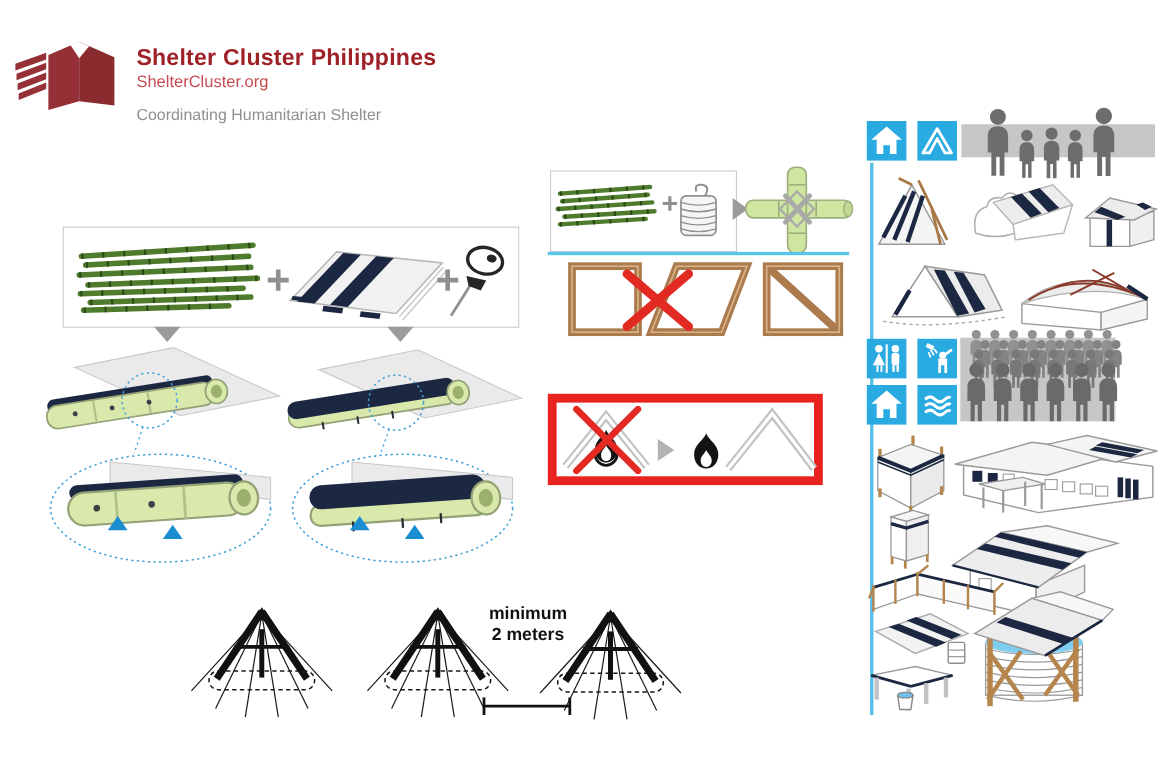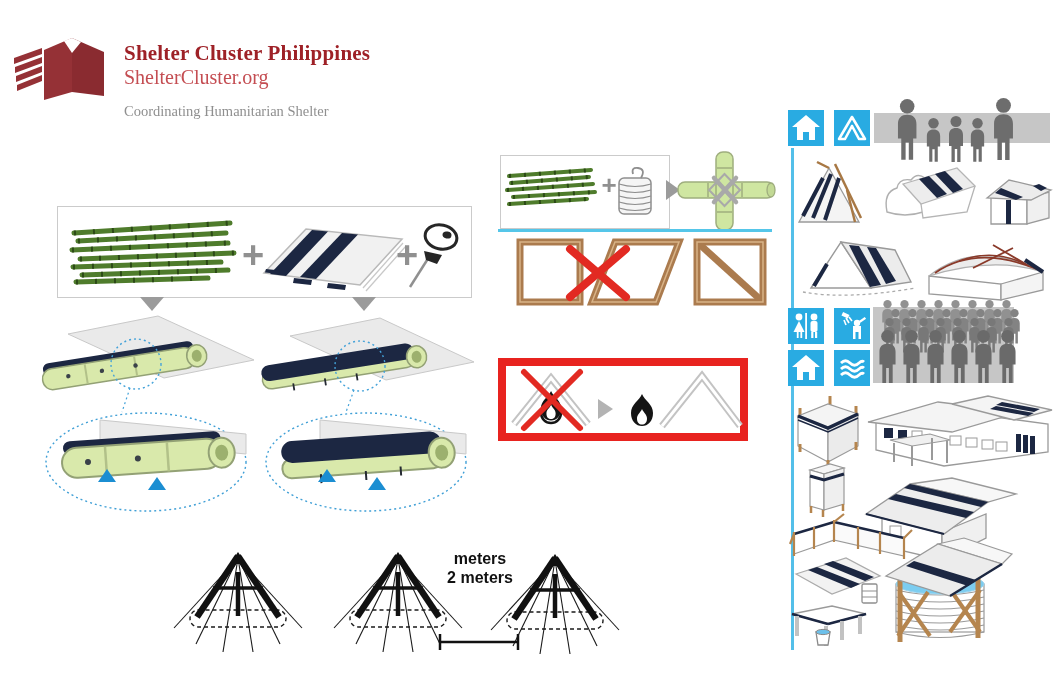--- a/index.html
+++ b/index.html
@@ -2,21 +2,21 @@
 <html><head>
 <meta charset="utf-8">
 <style>
   html,body{margin:0;padding:0;background:#fff;}
   body{font-family:"Liberation Sans",sans-serif;}
   #canvas{position:relative;width:1058px;height:695px;background:#fff;overflow:hidden;}
   #canvas svg{overflow:visible;display:block;}
   .abs{position:absolute;}
   
   .logo-title{font-size:21px;font-weight:bold;color:#9e2127;letter-spacing:.2px;line-height:1.08;}
-  .logo-url{font-size:20px;color:#c44d52;line-height:1.15;margin-top:1px;}
+  .logo-url{font-size:15px;color:#c44d52;line-height:1.15;margin-top:1px;}
   .logo-tagline{font-size:14.5px;color:#8f8f8f;line-height:1.15;margin-top:14px;}
   
   .panel{background:#fff;border:1.5px solid #cbcbcb;}
   .plus{position:absolute;color:#909090;font-weight:bold;text-align:center;line-height:1;}
   .plus-lg{font-size:38px;width:30px;}
   .plus-sm{font-size:26px;width:22px;}
   .divider{background:#55c6e9;}
   .fire-panel{border:8px solid #e8231f;background:#fff;box-sizing:border-box;}
   
   .spacing-label{width:120px;text-align:center;font-size:16px;font-weight:600;color:#111;line-height:1.2;}
@@ -48,21 +48,21 @@
         <rect x="4" y="58" width="96" height="17" rx="8.5" fill="none" stroke="#1a1a1a" stroke-width="1.4" stroke-dasharray="4 3"></rect>
         <line x1="52" y1="4" x2="11" y2="65" stroke="#111" stroke-width="6.5"></line>
         <line x1="52" y1="4" x2="93" y2="65" stroke="#111" stroke-width="6.5"></line>
         <line x1="27" y1="36" x2="77" y2="36" stroke="#111" stroke-width="3.5"></line>
         <line x1="52" y1="20" x2="52" y2="64" stroke="#111" stroke-width="4.5"></line>
         <polygon points="52,0 44,12 60,12" fill="#111"></polygon>
       </g>
     </defs>
   </svg>
 
-  <div class="abs" style="left:14px;top:34px;width:400px;height:76px;display:flex;font-family:Liberation Serif, serif;">
+  <div class="abs" style="left:14px;top:34px;width:400px;height:76px;display:flex;">
     <svg width="94" height="72" viewBox="0 0 94 72">
       <g fill="#953136">
         <polygon points="0,24 28,14 28,20 0,30"></polygon>
         <polygon points="1,33 28,23 28,29 1,39"></polygon>
         <polygon points="2,42 28,32 28,38 2,48"></polygon>
         <polygon points="3,51 28,41 28,47 3,57"></polygon>
         <polygon points="30,16 58,4 58,58 30,66"></polygon>
         <polygon points="58,4 90,18 90,62 58,58" fill="#8a2b30"></polygon>
         <polygon points="50,7 58,19 67,8 58,4" fill="#ffffff"></polygon>
       </g>
@@ -276,21 +276,21 @@
         <path d="M12,15 C13.8,19 17,20.5 17,24.5 C17,28.6 14.8,30.5 12,30.5 C9.2,30.5 7,28.6 7,24.5 C7,20.5 10.2,19 12,15 Z" fill="#ffffff"></path>
       </g>
       <g>
         <path d="M156,60 L196,10 L234,60" fill="none" stroke="#c3c3c3" stroke-width="7"></path>
         <path d="M156,60 L196,10 L234,60" fill="none" stroke="#ffffff" stroke-width="3"></path>
       </g>
     </svg>
   </div>
 
   <div class="abs spacing-label" style="left:420px;top:549px;">
-    <div>meters</div>
+    <div>minimum</div>
     <div>2 meters</div>
   </div>
   <svg class="abs" style="left:178px;top:546px;" width="465" height="122" viewBox="0 0 465 122">
     <use href="#tent" transform="translate(8,6)"></use>
     <use href="#tent" transform="translate(168,6)"></use>
     <use href="#tent" transform="translate(325,8)"></use>
     <g stroke="#111" stroke-width="2.5">
       <line x1="262" y1="96" x2="340" y2="96"></line>
       <line x1="262" y1="88" x2="262" y2="104"></line>
       <line x1="340" y1="88" x2="340" y2="104"></line>

